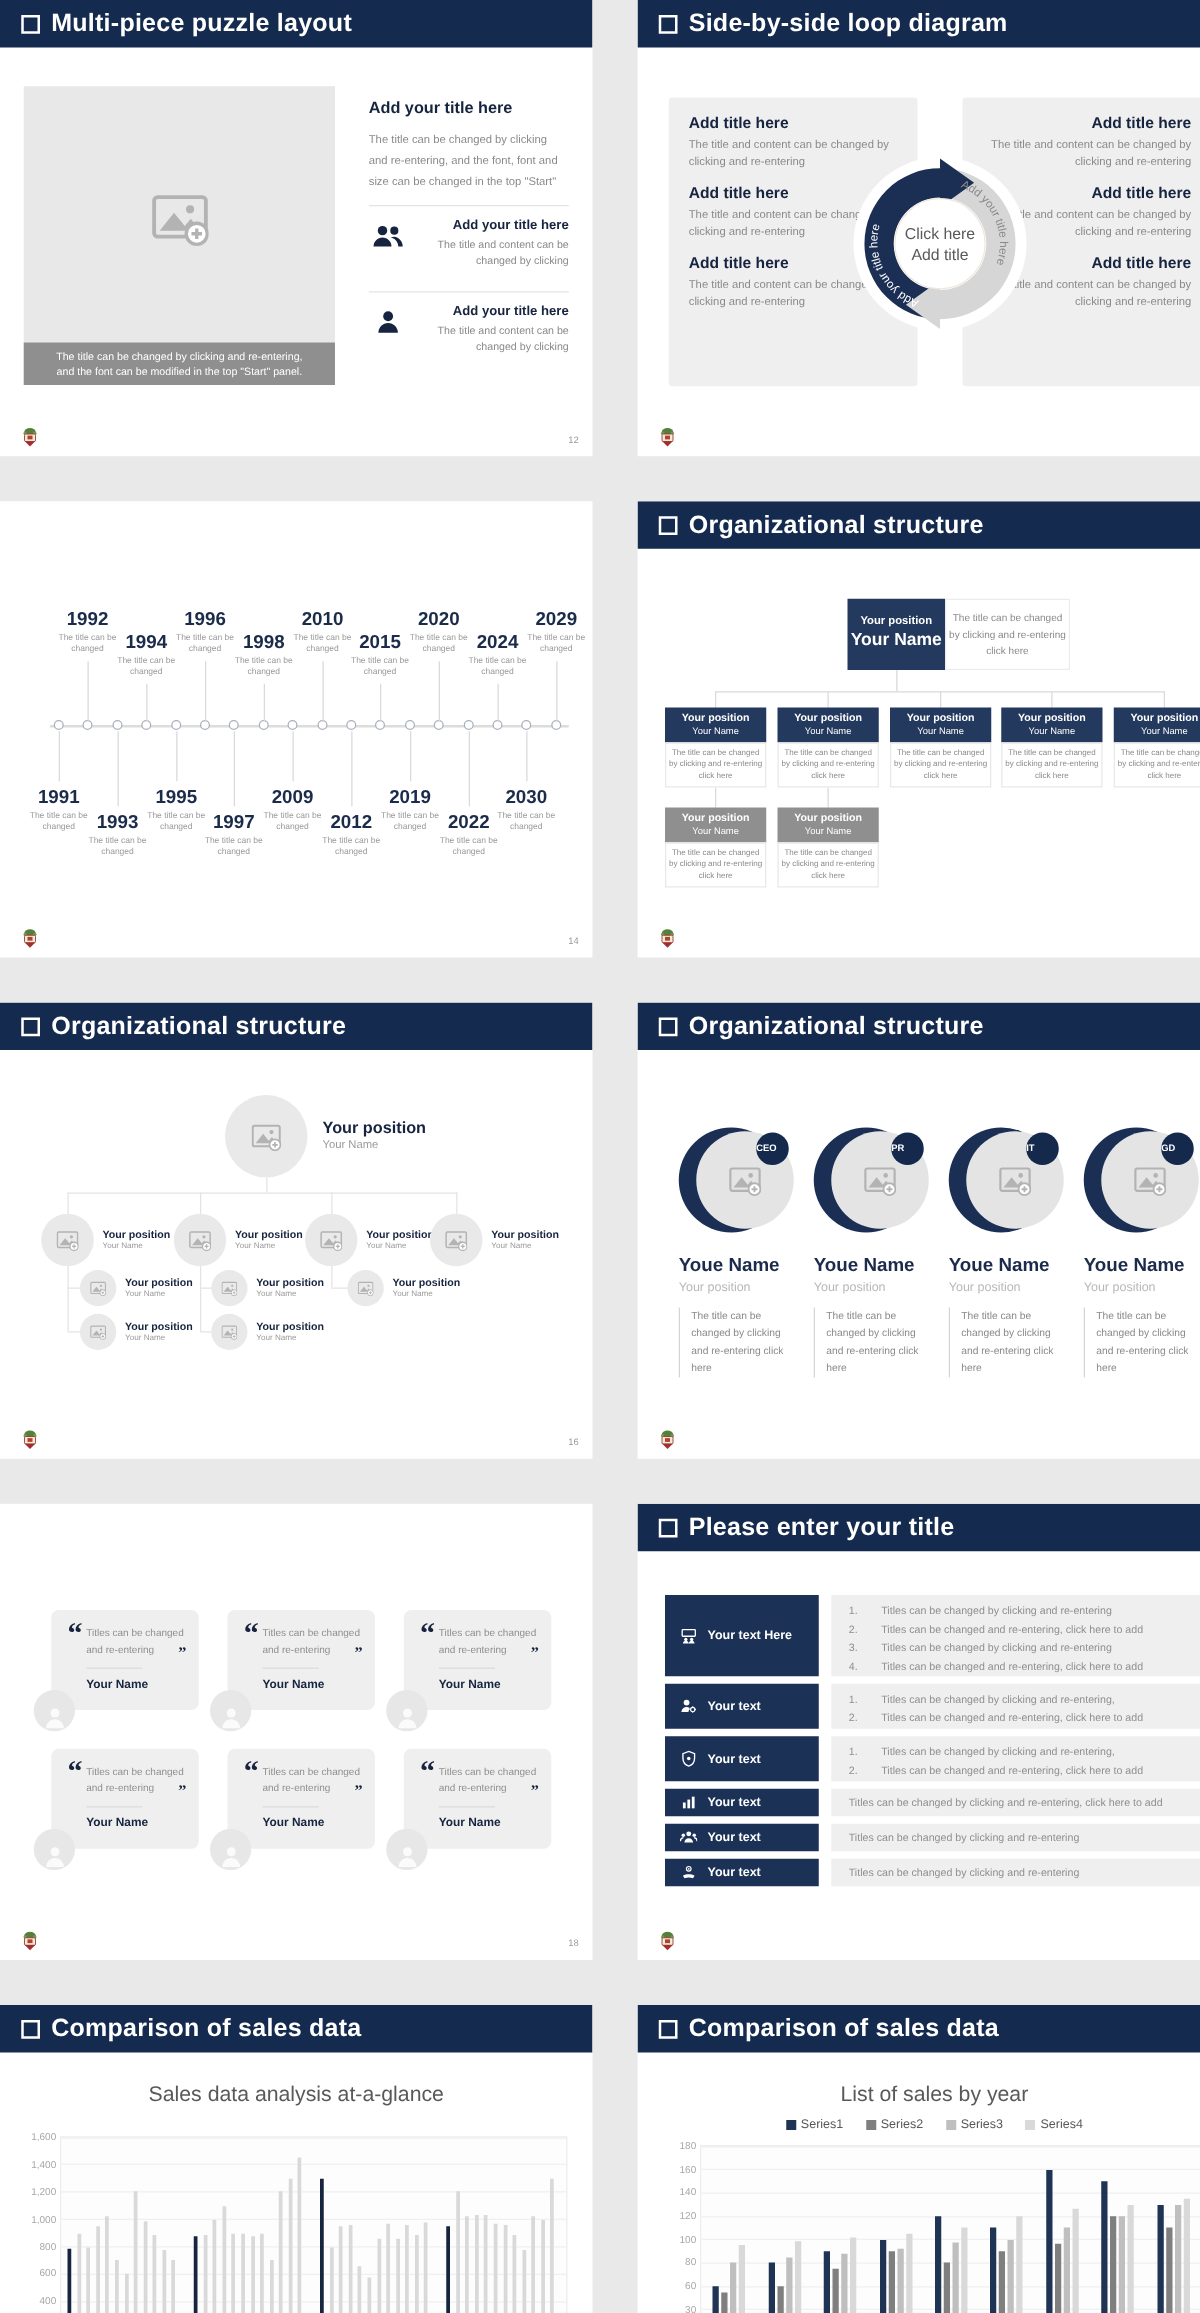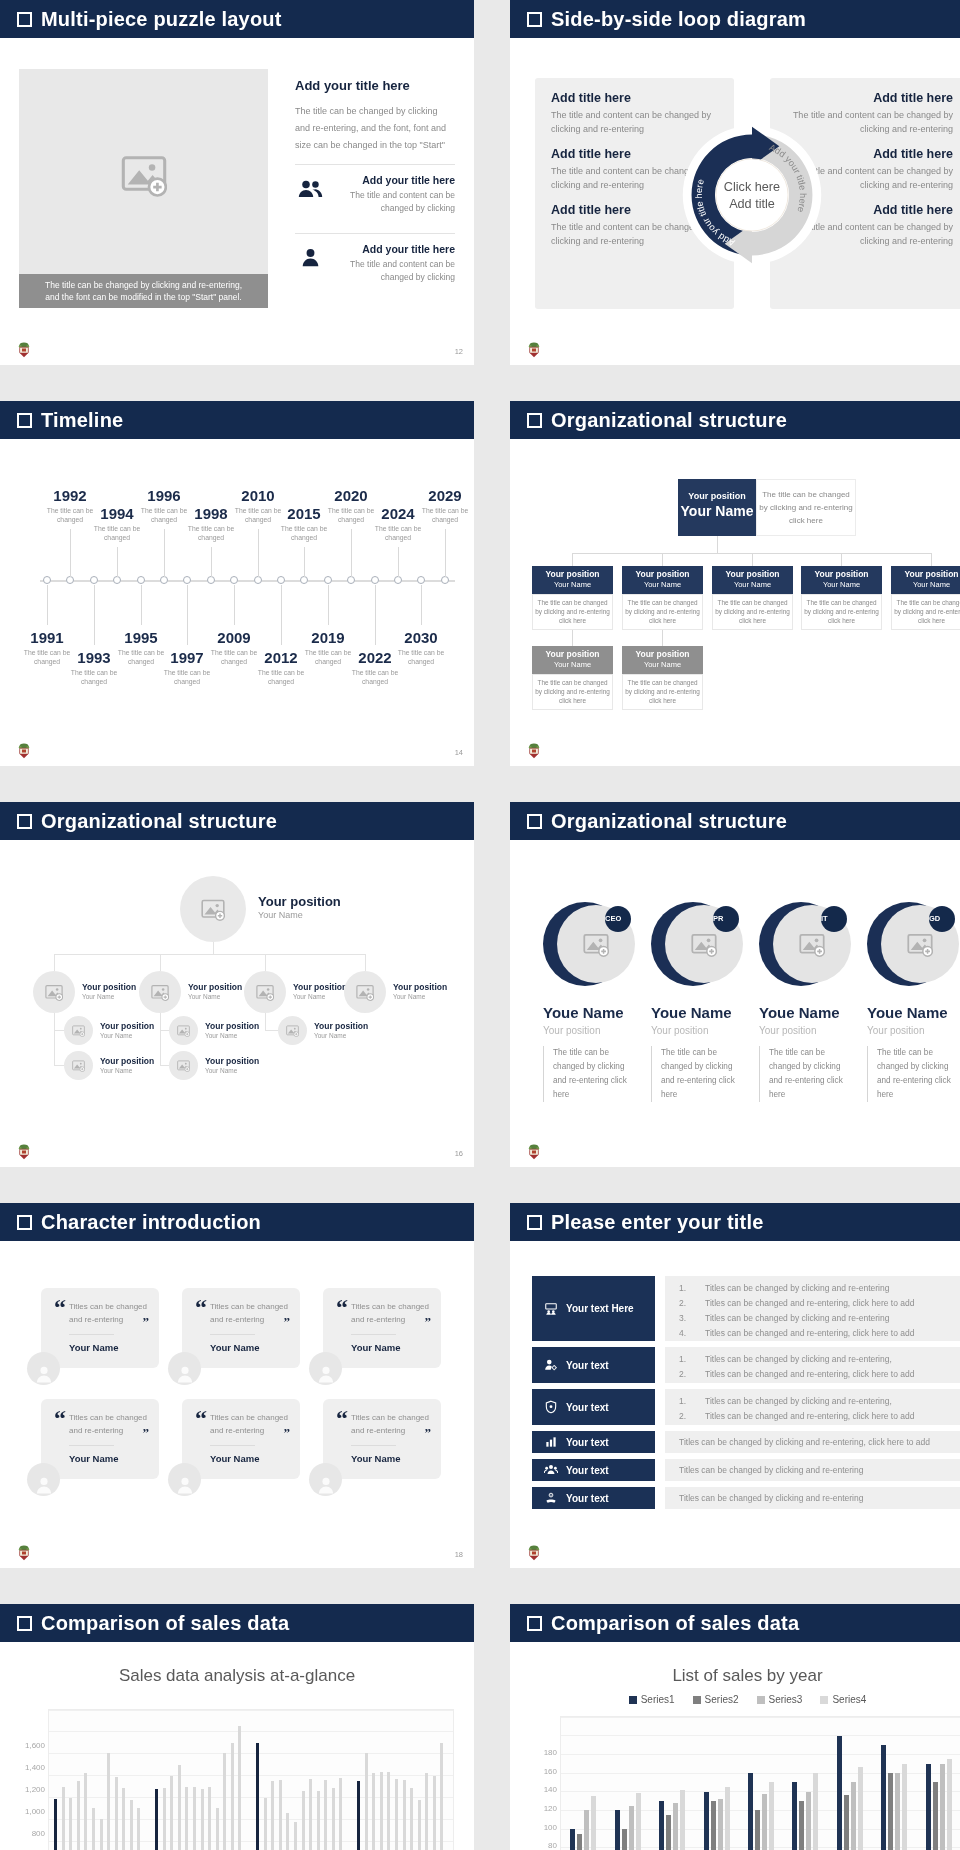--- a/index.html
+++ b/index.html
@@ -83,21 +83,21 @@
   .btn span{font-size:10px;font-weight:bold;}
   .row{position:absolute;left:155px;width:305px;background:#efefef;color:#8f8f8f;font-size:8.5px;box-sizing:border-box;}
   .row ol{margin:0;padding:5px 0 0;list-style:none;counter-reset:n;}
   .row li{counter-increment:n;position:relative;padding-left:40px;line-height:15px;}
   .row li::before{content:counter(n) ".";position:absolute;left:14px;}
   .row.plain{display:flex;align-items:center;padding-left:14px;}
   
   .ctitle{position:absolute;width:100%;text-align:center;color:#595959;font-size:17px;}
   .plot{position:absolute;border:1px solid #ededed;background:#fdfdfd;}
   .gl{position:absolute;left:0;right:0;height:1px;background:#f0f0f0;}
-  .yt{position:absolute;left:-37px;width:33px;text-align:right;font-size:8px;color:#a8a8a8;margin-top:36px;}
+  .yt{position:absolute;left:-37px;width:33px;text-align:right;font-size:8px;color:#a8a8a8;}
   .bar{position:absolute;bottom:0;}
   .xt{position:absolute;font-size:11px;color:#a8a8a8;}
   .xc{text-align:center;}
   .legend{position:absolute;width:100%;display:flex;justify-content:center;gap:18px;font-size:10px;color:#595959;}
   .legend .li{display:flex;align-items:center;gap:4px;}
   .legend .sw{width:8px;height:8px;display:inline-block;}
 </style>
 </head>
 <body>
 
@@ -254,24 +254,20 @@
       <text class="arcW"><textPath href="#arcL" startOffset="4%">Add your title here</textPath></text>
       <text class="arcG"><textPath href="#arcR" startOffset="4%">Add your title here</textPath></text>
     </svg>
     <svg class="logo">
         <use href="#crest"></use>
       </svg>
     <span class="pageno">13</span>
   </section>
 
   <section class="slide">
-    <header class="hdr">
-      <span class="sq"></span>
-      <h2>Timeline</h2>
-    </header>
     <i class="tline"></i>
     <i class="tlc" style="left:43px"></i>
       <i class="tlc" style="left:66px"></i>
       <i class="tlc" style="left:90px"></i>
       <i class="tlc" style="left:113px"></i>
       <i class="tlc" style="left:137px"></i>
       <i class="tlc" style="left:160px"></i>
       <i class="tlc" style="left:183px"></i>
       <i class="tlc" style="left:207px"></i>
       <i class="tlc" style="left:230px"></i>
@@ -618,24 +614,20 @@
       <p class="pos">Your position</p>
       <p class="note">The title can be changed by clicking and re-entering click here</p>
     </div>
     <svg class="logo">
         <use href="#crest"></use>
       </svg>
     <span class="pageno">17</span>
   </section>
 
   <section class="slide">
-    <header class="hdr">
-      <span class="sq"></span>
-      <h2>Character introduction</h2>
-    </header>
     <div class="card" style="left:41px;top:85px">
         <span class="oq">“</span>
         <p>Titles can be changed and re-entering</p>
         <span class="cq">”</span>
         <hr>
         <b>Your Name</b>
       </div>
     <div class="card" style="left:182px;top:85px">
         <span class="oq">“</span>
         <p>Titles can be changed and re-entering</p>

